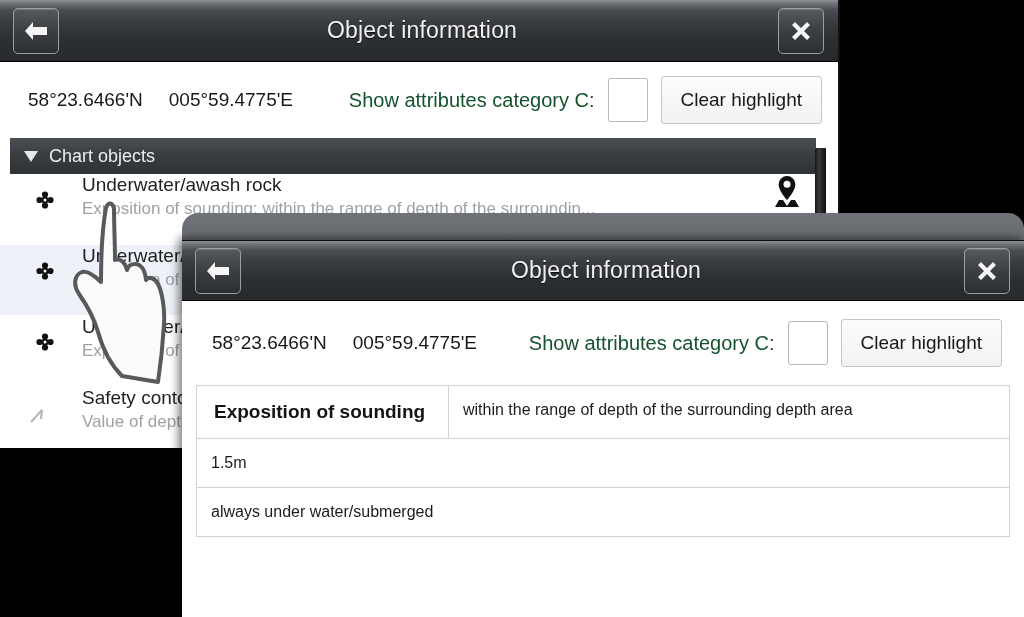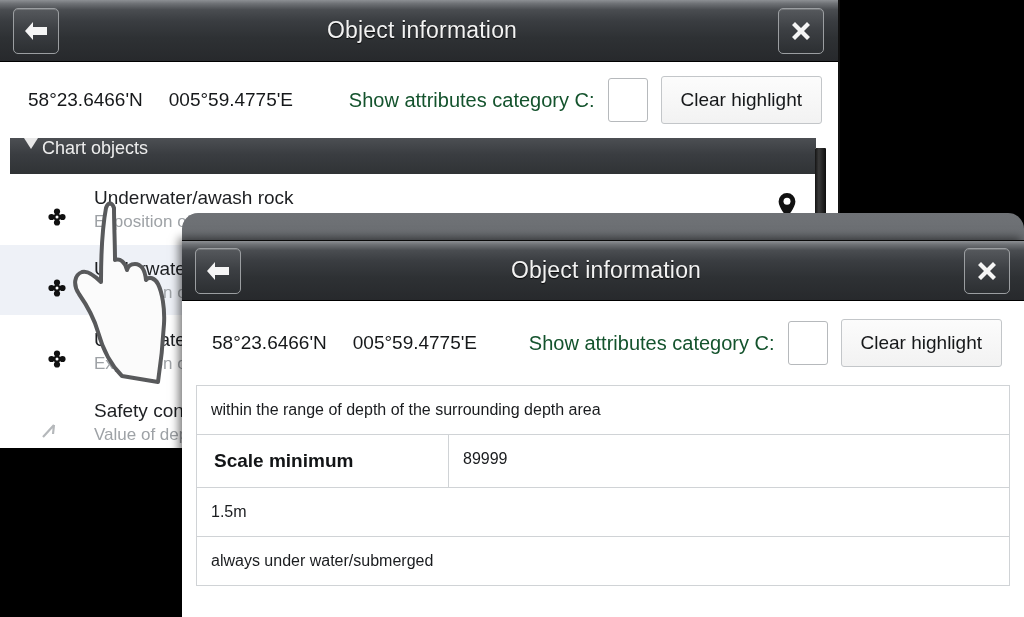--- a/index.html
+++ b/index.html
@@ -100,39 +100,39 @@
     width: 840px; height: 448px;
     border-right: 2px solid #111;
   }
   #back-window .titlebar { height: 62px; }
   #back-window .inforow { height: 76px; }
 
   .section-header {
     height: 36px;
     margin: 0 22px 0 10px;
     background: linear-gradient(to bottom, #4c4f53 0%, #3a3d41 45%, #303335 100%);
-    display: flex; 
+    display: flex; align-items: center;
     padding-left: 14px;
-    gap: 4px;
+    gap: 11px;
     cursor: pointer;
   }
   .tri-down {
     width: 0; height: 0;
     border-left: 7px solid transparent;
     border-right: 7px solid transparent;
     border-top: 11px solid #e8e8e8;
   }
   .section-title { color: #ededed; font-size: 18px; }
 
   .obj-list { background: #fff; }
   .obj-row {
     position: relative;
-    display: flex; align-items: center;
+    display: flex; align-items: flex-start;
     height: 71px;
-    padding-left: 20px;
+    padding-left: 8px;
     border-bottom: 1px solid #ffffff;
     cursor: pointer;
   }
   .obj-row.selected { background: #eef1f7; }
   .obj-icon {
     width: 74px; flex: none;
     display: flex; align-items: center; justify-content: center;
     padding-top: 16px;
   }
   .obj-text { display: flex; flex-direction: column; gap: 3px; }
@@ -352,25 +352,22 @@
     </div>
     <div class="attr-area">
       <span class="attr-label">Show attributes category C:</span>
       <span class="checkbox"></span>
       <span class="clear-btn">Clear highlight</span>
     </div>
   </div>
 
   <div class="attr-table">
     <div class="attr-tr">
+      <span class="attr-key">Exposition of sounding</span>
       <span class="attr-val">within the range of depth of the surrounding depth area</span>
-    </div>
-    <div class="attr-tr">
-      <span class="attr-key">Scale minimum</span>
-      <span class="attr-val">89999</span>
     </div>
     <div class="attr-tr">
       <span class="attr-val">1.5m</span>
     </div>
     <div class="attr-tr">
       <span class="attr-val">always under water/submerged</span>
     </div>
   </div>
 </div>
 

